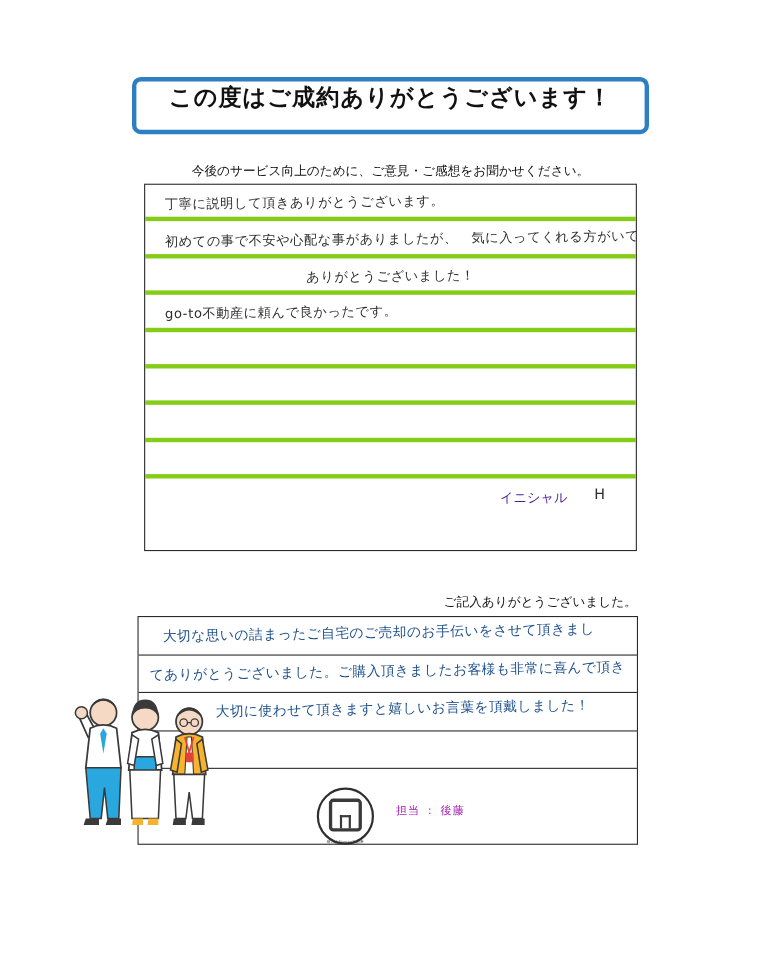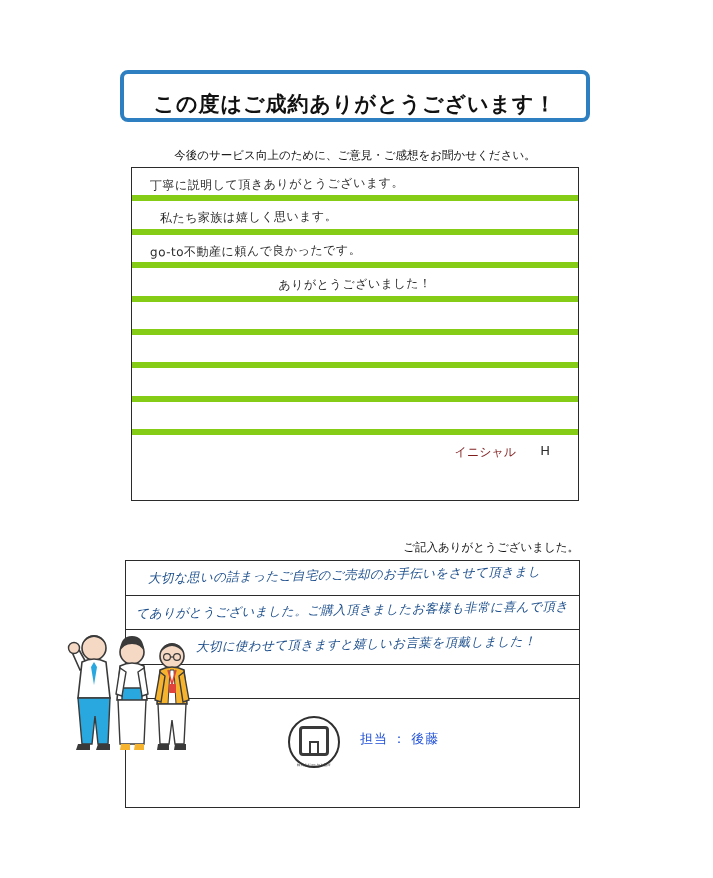--- a/index.html
+++ b/index.html
@@ -20,21 +20,21 @@
   .banner {
     position: absolute;
     left: 120px;
     top: 70px;
     width: 470px;
     height: 52px;
     border: 4px solid #2e7fc1;
     border-radius: 8px;
     background: #ffffff;
     display: flex;
-    align-items: flex-end;
+    align-items: flex-start;
     justify-content: center;
     box-sizing: border-box;
   }
   .banner-text {
     font-size: 21px;
     font-weight: bold;
     letter-spacing: 1px;
     color: #111111;
     white-space: nowrap;
   }
@@ -56,21 +56,21 @@
     left: 131px;
     top: 167px;
     width: 448px;
     height: 334px;
     border: 1px solid #2b2b2b;
     box-sizing: border-box;
     background: #fff;
   }
   .sheet .row {
     height: 33.4px;
-    border-bottom: 6px solid #84cc16;
+    border-bottom: 4px solid #84cc16;
     box-sizing: border-box;
     position: relative;
   }
   .sheet .row:last-child { border-bottom: none; }
 
   
   .hand {
     position: absolute;
     font-family: "DejaVu Sans", sans-serif;
     color: #2d2d2d;
@@ -83,21 +83,21 @@
   .hand.l2 { left: 18px; top: 8px; }
   .hand.l3 { left: 28px; top: 8px; }
   .hand.l4 { left: 18px; top: 8px; }
   .hand.center { left: 50%; transform: translateX(-50%) rotate(-0.7deg); top: 8px; }
 
   .initial-label {
     position: absolute;
     right: 62px;
     top: 9px;
     font-size: 12px;
-    color: #7f1d1d;
+    color: #4c1d95;
     font-family: "DejaVu Sans", sans-serif;
     white-space: nowrap;
   }
   .initial-value {
     position: absolute;
     right: 28px;
     top: 8px;
     font-size: 13px;
     color: #2d2d2d;
     font-family: "DejaVu Sans", sans-serif;
@@ -113,25 +113,24 @@
     color: #111;
     margin-top: 27px;
   }
 
   
   .sheet2 {
     position: absolute;
     left: 125px;
     top: 560px;
     width: 455px;
-    height: 248px;
+    height: 208px;
     border: 1px solid #2b2b2b;
     box-sizing: border-box;
     background: transparent;
-    font-style: italic;
   }
   .sheet2 .row2 {
     height: 34.5px;
     border-bottom: 1px solid #2b2b2b;
     box-sizing: border-box;
     position: relative;
   }
   .sheet2 .row2:last-child { border-bottom: none; }
   .hand2 {
     position: absolute;
@@ -189,22 +188,22 @@
     text-align: center;
     font-size: 3.4px;
     color: #3a3a3a;
     letter-spacing: 0.2px;
   }
 
   .staff-line {
     position: absolute;
     left: 360px;
     top: 730px;
-    font-size: 13px;
-    color: #1d4ed8;
+    font-size: 10px;
+    color: #a21caf;
     letter-spacing: 1px;
   }
 
   
   .people {
     position: absolute;
     left: 58px;
     top: 612px;
     width: 160px;
     height: 175px;
@@ -217,27 +216,27 @@
   <div class="banner-text">この度はご成約ありがとうございます！</div>
 </div>
 
 <div class="prompt">今後のサービス向上のために、ご意見・ご感想をお聞かせください。</div>
 
 <div class="sheet">
   <div class="row">
     <span class="hand l1">丁寧に説明して頂きありがとうございます。</span>
   </div>
   <div class="row">
-    <span class="hand l3">私たち家族は嬉しく思います。</span>
+    <span class="hand l2">初めての事で不安や心配な事がありましたが、　気に入ってくれる方がいて</span>
+  </div>
+  <div class="row">
+    <span class="hand center">ありがとうございました！</span>
   </div>
   <div class="row">
     <span class="hand l4">go-to不動産に頼んで良かったです。</span>
-  </div>
-  <div class="row">
-    <span class="hand center">ありがとうございました！</span>
   </div>
   <div class="row">
     <span class="hand l1"></span>
   </div>
   <div class="row">
     <span class="hand l1"></span>
   </div>
   <div class="row">
     <span class="hand l1"></span>
   </div>

